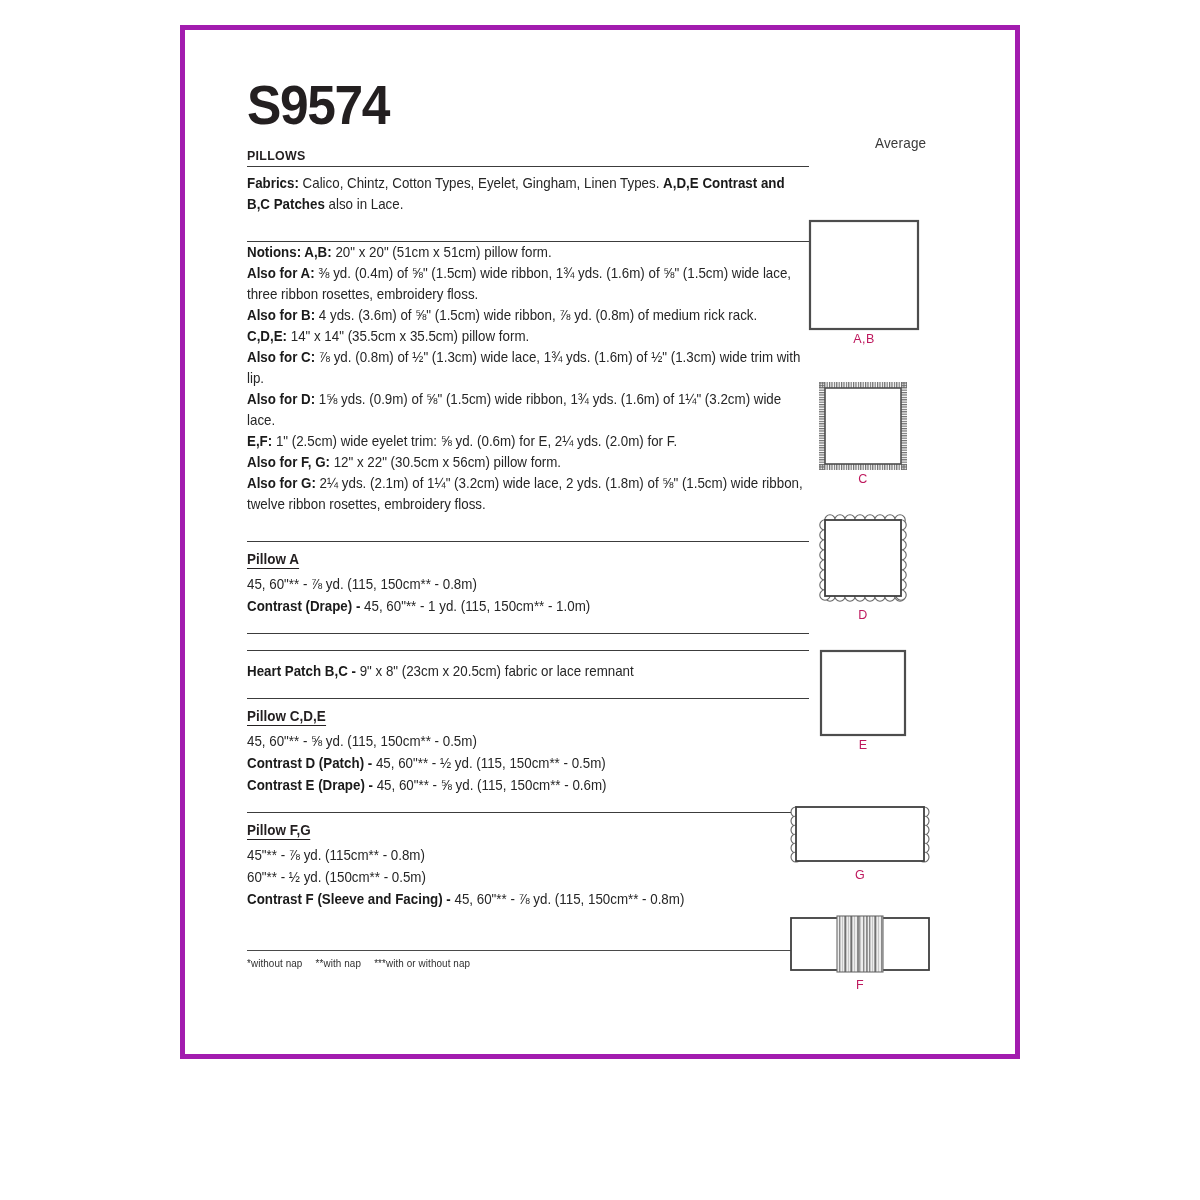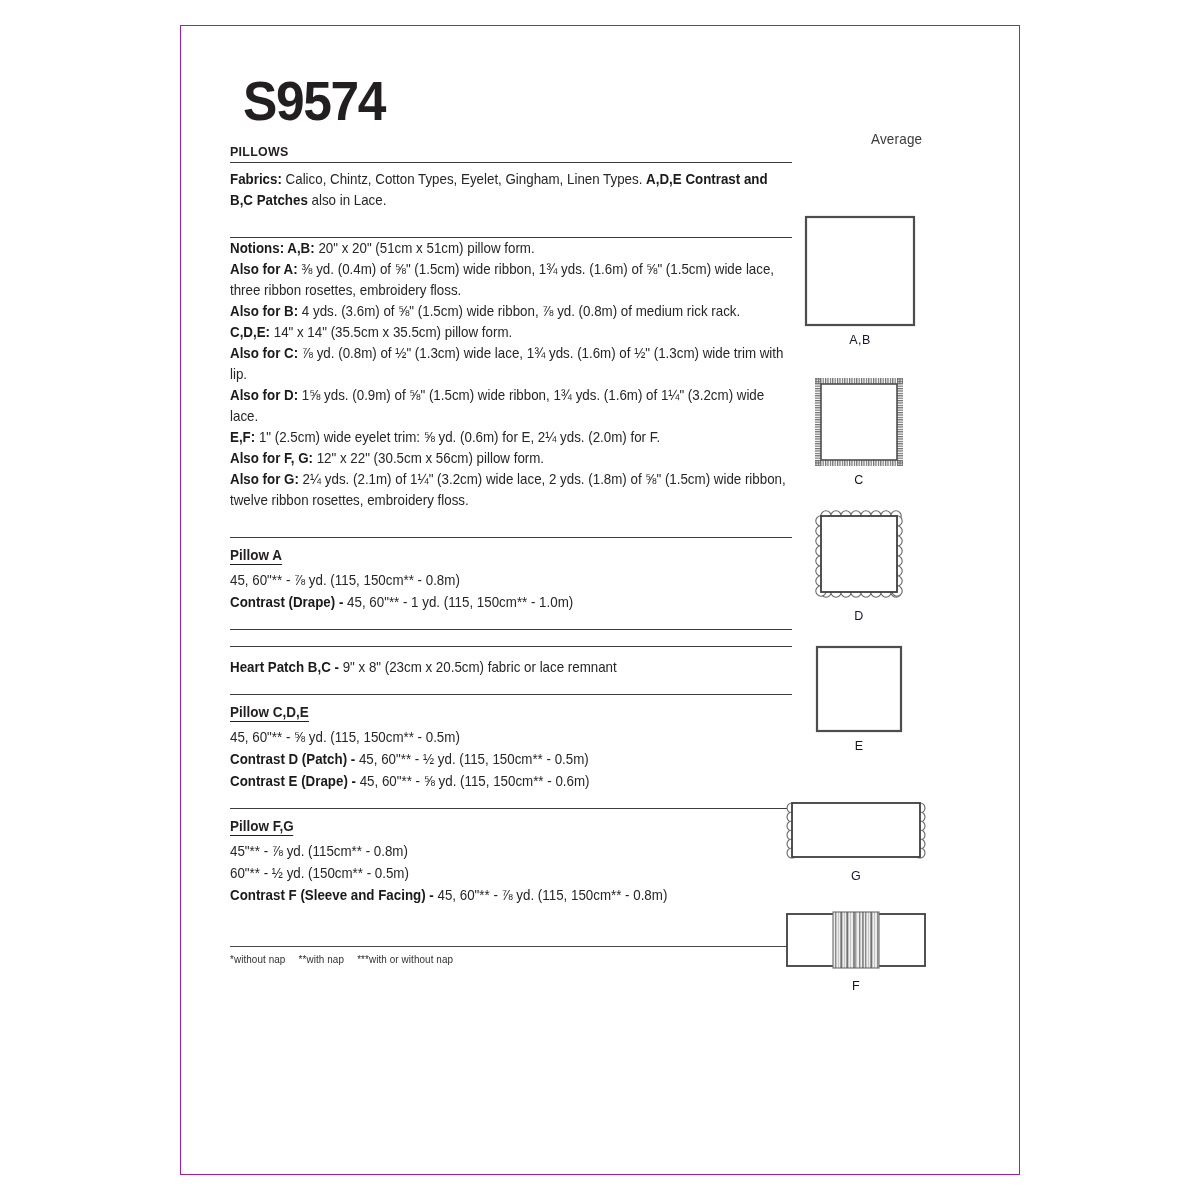--- a/index.html
+++ b/index.html
@@ -15,23 +15,23 @@
     position: relative;
     overflow: hidden;
   }
 
   
   .sheet {
     position: absolute;
     left: 180px;
     top: 25px;
     width: 840px;
-    height: 1150px;
+    height: 1034px;
     background: #ffffff;
-    border: 1px solid #a21caf;
+    border: 5px solid #a21caf;
     box-sizing: border-box;
   }
 
   
   .header {
     position: absolute;
     left: 62px;
     top: 45px;
     width: 570px;
     height: 80px;
@@ -53,21 +53,21 @@
     font-size: 15px;
     color: #3a3a3a;
     letter-spacing: 0.2px;
     transform: scaleX(0.9);
     transform-origin: left top;
   }
 
   
   .col {
     position: absolute;
-    left: 49px;
+    left: 62px;
     top: 118px;
     width: 562px;
   }
   .category {
     font-size: 13.5px;
     font-weight: bold;
     letter-spacing: 0.3px;
     margin: 0 0 3px 0;
     transform: scaleX(0.92);
     transform-origin: left center;
@@ -133,22 +133,21 @@
     left: 600px;
     top: 165px;
     width: 220px;
   }
   .illus {
     position: absolute;
     text-align: center;
   }
   .illus .caption {
     font-size: 12.5px;
-    color: #0f172a;
-    margin-top: 5px;
+    color: #be185d;
     letter-spacing: 0.4px;
   }
   .illus svg { display: block; margin: 0 auto; }
 </style>
 </head>
 <body>
 
 <div class="sheet">
 
   <div class="header">

